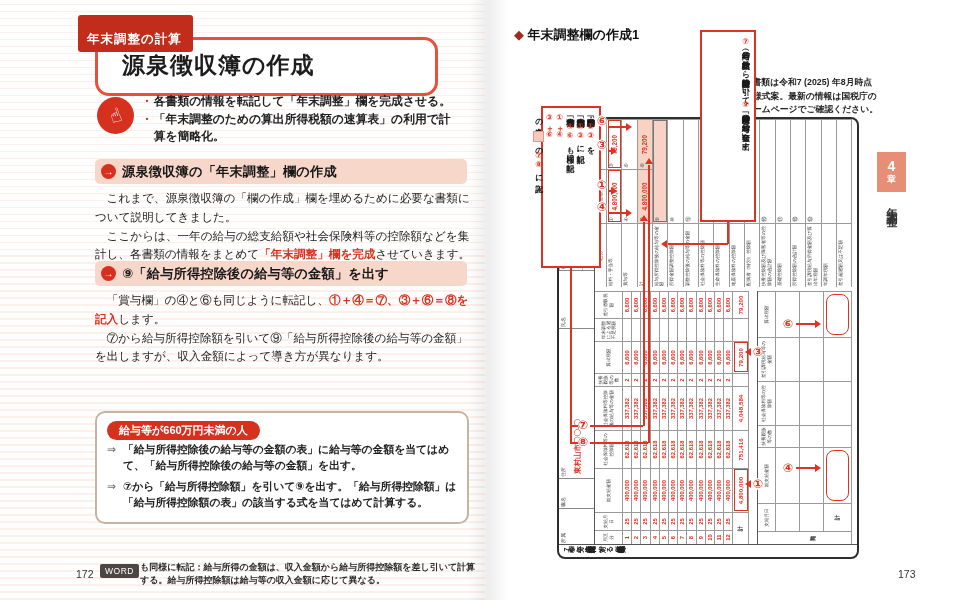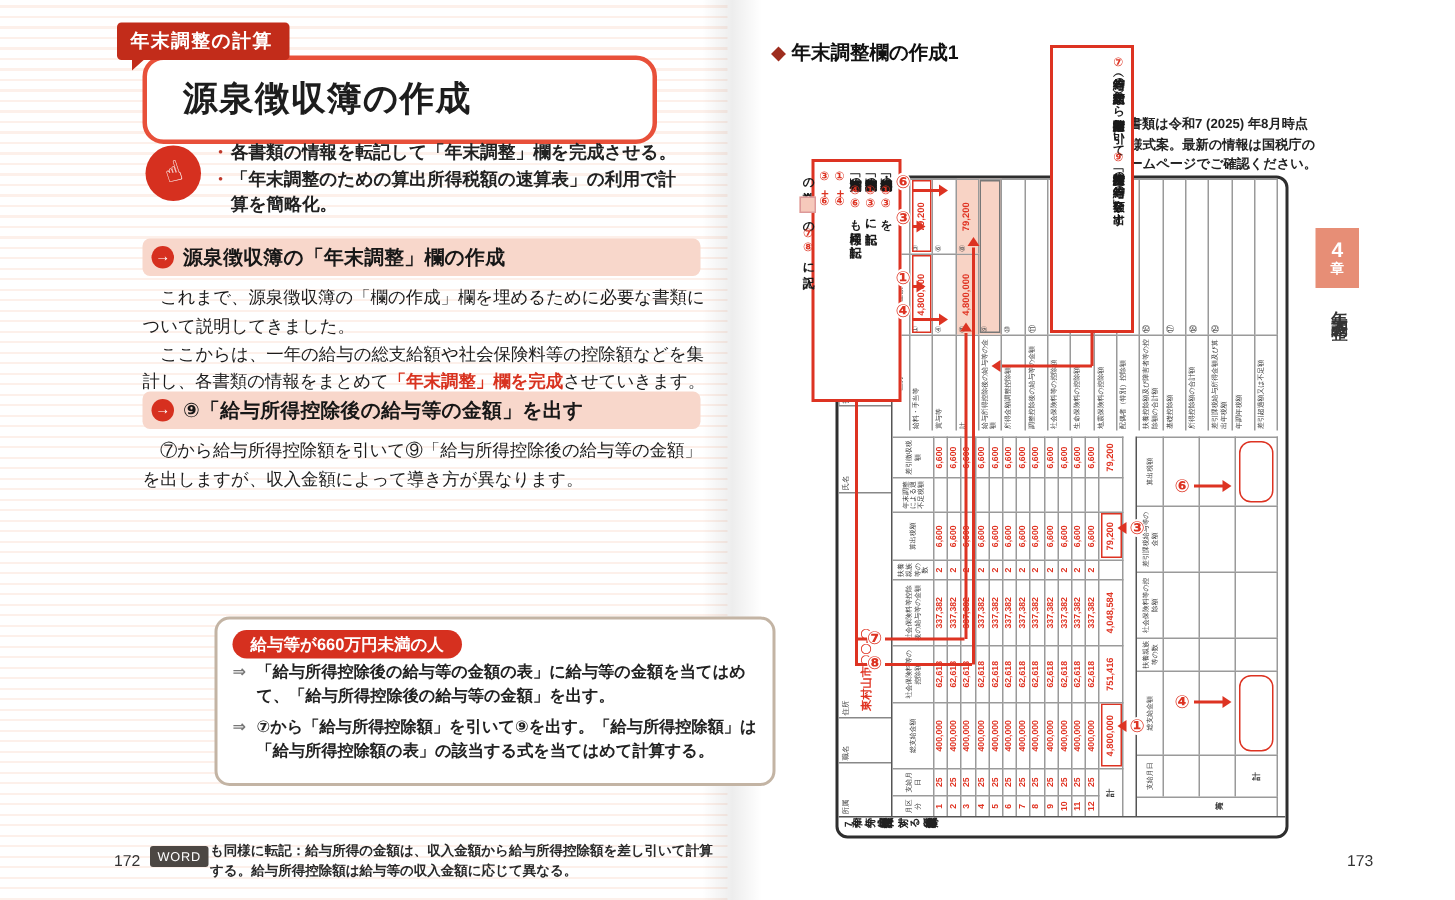--- a/index.html
+++ b/index.html
@@ -5,21 +5,21 @@
   html,body{margin:0;padding:0;background:#e8e8e8;}
   #root{position:relative;width:970px;height:600px;background:#ffffff;overflow:hidden;
         font-family:"Liberation Sans","DejaVu Sans",sans-serif;color:#222;}
   .abs{position:absolute;}
   
   #left-stripes{left:0;top:0;width:485px;height:600px;
     background:repeating-linear-gradient(0deg,#fdf0ea 0 1.5px,#ffffff 1.5px 7px);}
   #gutter{left:468px;top:0;width:40px;height:600px;
     background:linear-gradient(90deg,rgba(0,0,0,0) 0%,rgba(0,0,0,0.07) 50%,rgba(0,0,0,0) 100%);}
   #chapter-badge{left:78px;top:15px;background:#c22c1a;color:#fff;font-weight:bold;
-    font-size:12.5px;padding:4px 11px 4px 9px;border-radius:3px;letter-spacing:1px;z-index:3;}
+    font-size:12.5px;padding:16px 11px 4px 9px;border-radius:3px;letter-spacing:1px;z-index:3;}
   #badge-pointer{left:88px;top:38px;width:0;height:0;border-top:9px solid #c22c1a;
     border-right:10px solid transparent;z-index:2;}
   #title-box{left:95px;top:37px;width:337px;height:53px;background:#fff;
     border:3px solid #e8503a;border-radius:14px;}
   #page-title{left:122px;top:50px;font-size:23px;font-weight:900;letter-spacing:1px;color:#1d1d1d;}
   #key-icon{left:97px;top:97px;width:37px;height:37px;border-radius:50%;background:#d6301f;
     color:#fff;display:flex;align-items:center;justify-content:center;font-size:19px;}
   #key-icon span{transform:rotate(-18deg);}
   #key-points{left:141px;top:93px;width:318px;}
   #key-points .kp{font-size:11.8px;font-weight:bold;color:#222;line-height:1.5;display:flex;}
@@ -27,21 +27,21 @@
   .sec-bar{width:372px;height:25px;background:#f8d7cb;border-radius:5px;display:flex;
     align-items:center;padding-left:6px;box-sizing:border-box;}
   .sec-arrow{width:15px;height:15px;border-radius:50%;background:#d6301f;color:#fff;font-size:10px;
     display:flex;align-items:center;justify-content:center;margin-right:6px;flex:0 0 15px;}
   .sec-title{font-size:13.2px;font-weight:bold;color:#171717;letter-spacing:0.2px;}
   .paras{width:378px;}
   .para{font-family:"Liberation Serif","DejaVu Serif",serif;font-size:11.6px;line-height:1.62;
     color:#1c1c1c;margin:0;white-space:normal;}
   .para .red{color:#d8321f;font-weight:bold;}
   #case-box{left:95px;top:411px;width:374px;height:113px;border:2px solid #c3b4a4;
-    border-radius:10px;background:#fff;box-sizing:border-box;padding:7px 10px;margin-left:48px;}
+    border-radius:10px;background:#fff;box-sizing:border-box;padding:7px 10px;}
   .case-badge{display:inline-block;background:#d6301f;color:#fff;font-size:11px;font-weight:bold;
     padding:2px 12px;border-radius:10px;margin-bottom:2px;}
   .case-text{font-size:10.8px;font-weight:bold;line-height:1.45;color:#222;display:flex;margin-bottom:6px;}
   .case-text .arr{color:#777;margin-right:2px;flex:0 0 14px;}
   #word-badge{left:100px;top:564px;background:#4c4743;color:#fff;font-size:8.5px;font-weight:normal;
     padding:2px 5px;border-radius:2px;letter-spacing:0.5px;}
   #word-text{left:140px;top:561px;width:338px;font-size:9px;font-weight:bold;line-height:1.45;color:#2a2a2a;}
   .pagenum{font-size:10.5px;color:#333;}
   
   #rp-heading{left:514px;top:26px;font-size:13px;font-weight:bold;color:#111;}
@@ -136,20 +136,21 @@
   <div class="abs paras" style="left:95px;top:190px;">
       <p class="para"><span>　これまで、源泉徴収簿の「欄の作成」欄を埋めるために必要な書類について説明してきました。</span></p>
       <p class="para"><span>　ここからは、一年の給与の総支給額や社会保険料等の控除額などを集計し、各書類の情報をまとめて</span><span class="red">「年末調整」欄を完成</span><span>させていきます。</span></p>
     </div>
 
   <div class="abs sec-bar" style="left:95px;top:261px;">
     <span class="sec-arrow">→</span>
     <span class="sec-title">⑨「給与所得控除後の給与等の金額」を出す</span>
   </div>
   <div class="abs paras" style="left:95px;top:292px;">
+      <p class="para"><span>　「賞与欄」の④と⑥も同じように転記し、</span><span class="red">①＋④＝⑦、③＋⑥＝⑧を記入</span><span>します。</span></p>
       <p class="para"><span>　⑦から給与所得控除額を引いて⑨「給与所得控除後の給与等の金額」を出しますが、収入金額によって導き方が異なります。</span></p>
     </div>
 
   <div class="abs" id="case-box">
     <div class="case-badge">給与等が660万円未満の人</div>
     <div class="case-text">
       <span class="arr">⇒</span>
       <span>「給与所得控除後の給与等の金額の表」に給与等の金額を当てはめて、「給与所得控除後の給与等の金額」を出す。</span>
     </div>
     <div class="case-text">

